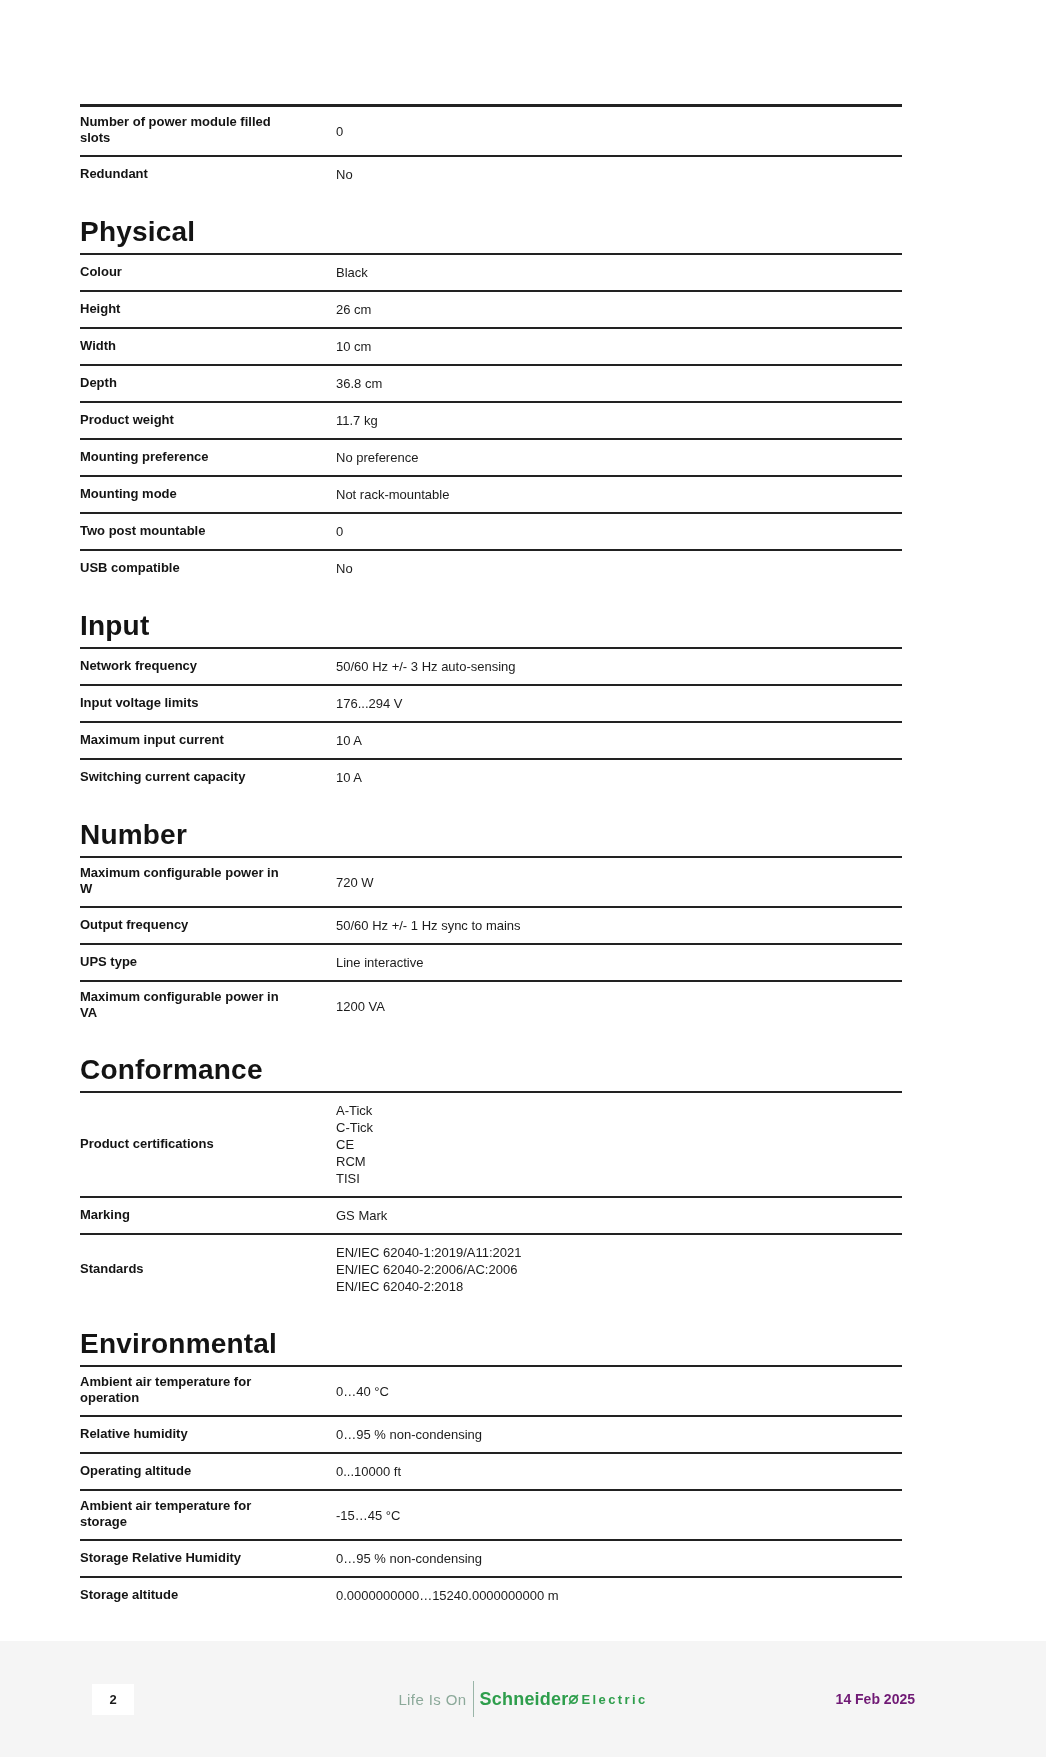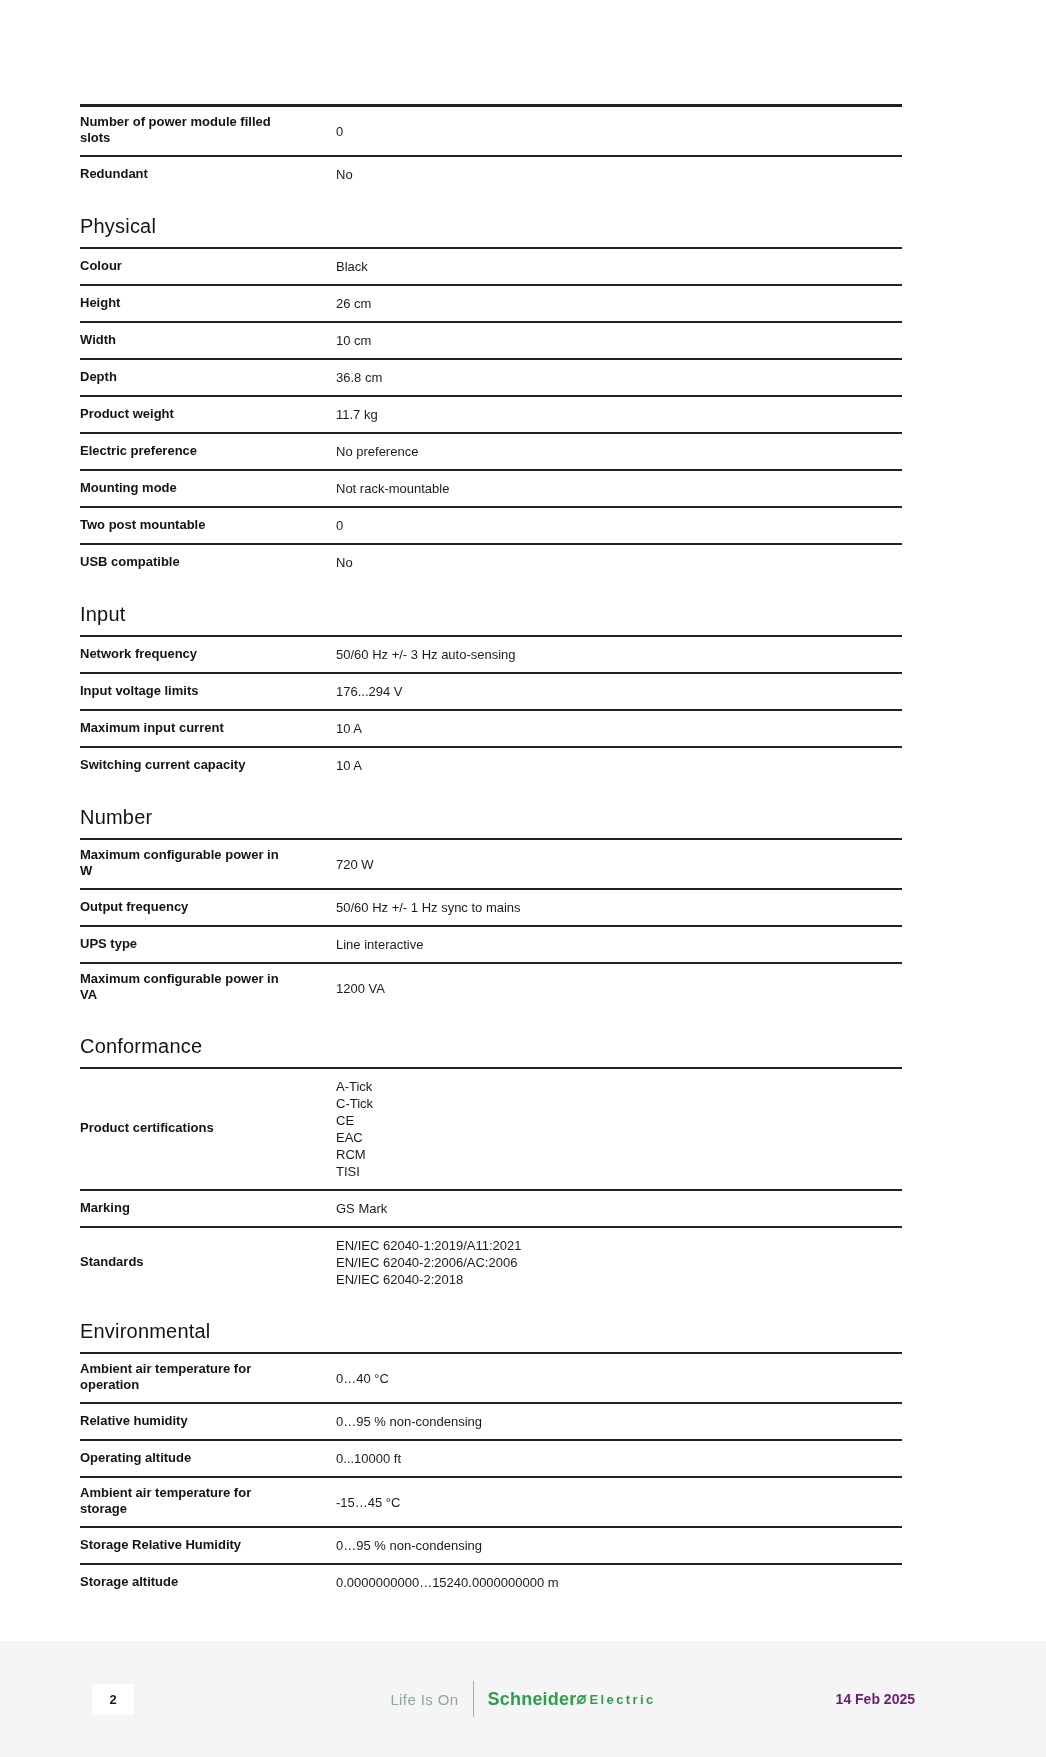--- a/index.html
+++ b/index.html
@@ -17,24 +17,24 @@
     overflow: hidden;
   }
   .content {
     position: absolute;
     left: 80px;
     top: 104px;
     width: 822px;
   }
   .spec-section { display: block; }
   .section-title {
-    font-size: 20px;
-    font-weight: normal;
+    font-size: 28px;
+    font-weight: bold;
     line-height: 28px;
-    margin: 20px 0 7px 0;
+    margin: 26px 0 7px 0;
     color: #141414;
     letter-spacing: 0.2px;
   }
   .spec-table {
     border-top: 2px solid var(--rule-color);
   }
   .spec-table.continuation {
     border-top: 3px solid var(--rule-color);
   }
   .spec-row {
@@ -89,21 +89,21 @@
   }
   .footer-logo {
     position: absolute;
     left: 0;
     right: 0;
     top: 0;
     height: 100%;
     display: flex;
     align-items: center;
     justify-content: center;
-    gap: 14px;
+    gap: 6px;
   }
   .life-is-on {
     font-size: 15px;
     font-weight: 500;
     letter-spacing: 0.4px;
     color: var(--tagline-color);
   }
   .logo-divider {
     width: 1px;
     height: 36px;
@@ -198,21 +198,21 @@
                 <span class="value-line">36.8 cm</span>
               </div>
             </div>
             <div class="spec-row">
               <div class="row-label">Product weight</div>
               <div class="row-value">
                 <span class="value-line">11.7 kg</span>
               </div>
             </div>
             <div class="spec-row">
-              <div class="row-label">Electric preference</div>
+              <div class="row-label">Mounting preference</div>
               <div class="row-value">
                 <span class="value-line">No preference</span>
               </div>
             </div>
             <div class="spec-row">
               <div class="row-label">Mounting mode</div>
               <div class="row-value">
                 <span class="value-line">Not rack-mountable</span>
               </div>
             </div>
@@ -290,21 +290,20 @@
         </section>
         <section class="spec-section">
           <h2 class="section-title">Conformance</h2>
           <div class="spec-table">
             <div class="spec-row">
               <div class="row-label">Product certifications</div>
               <div class="row-value">
                 <span class="value-line">A-Tick</span>
                 <span class="value-line">C-Tick</span>
                 <span class="value-line">CE</span>
-                <span class="value-line">EAC</span>
                 <span class="value-line">RCM</span>
                 <span class="value-line">TISI</span>
               </div>
             </div>
             <div class="spec-row">
               <div class="row-label">Marking</div>
               <div class="row-value">
                 <span class="value-line">GS Mark</span>
               </div>
             </div>

